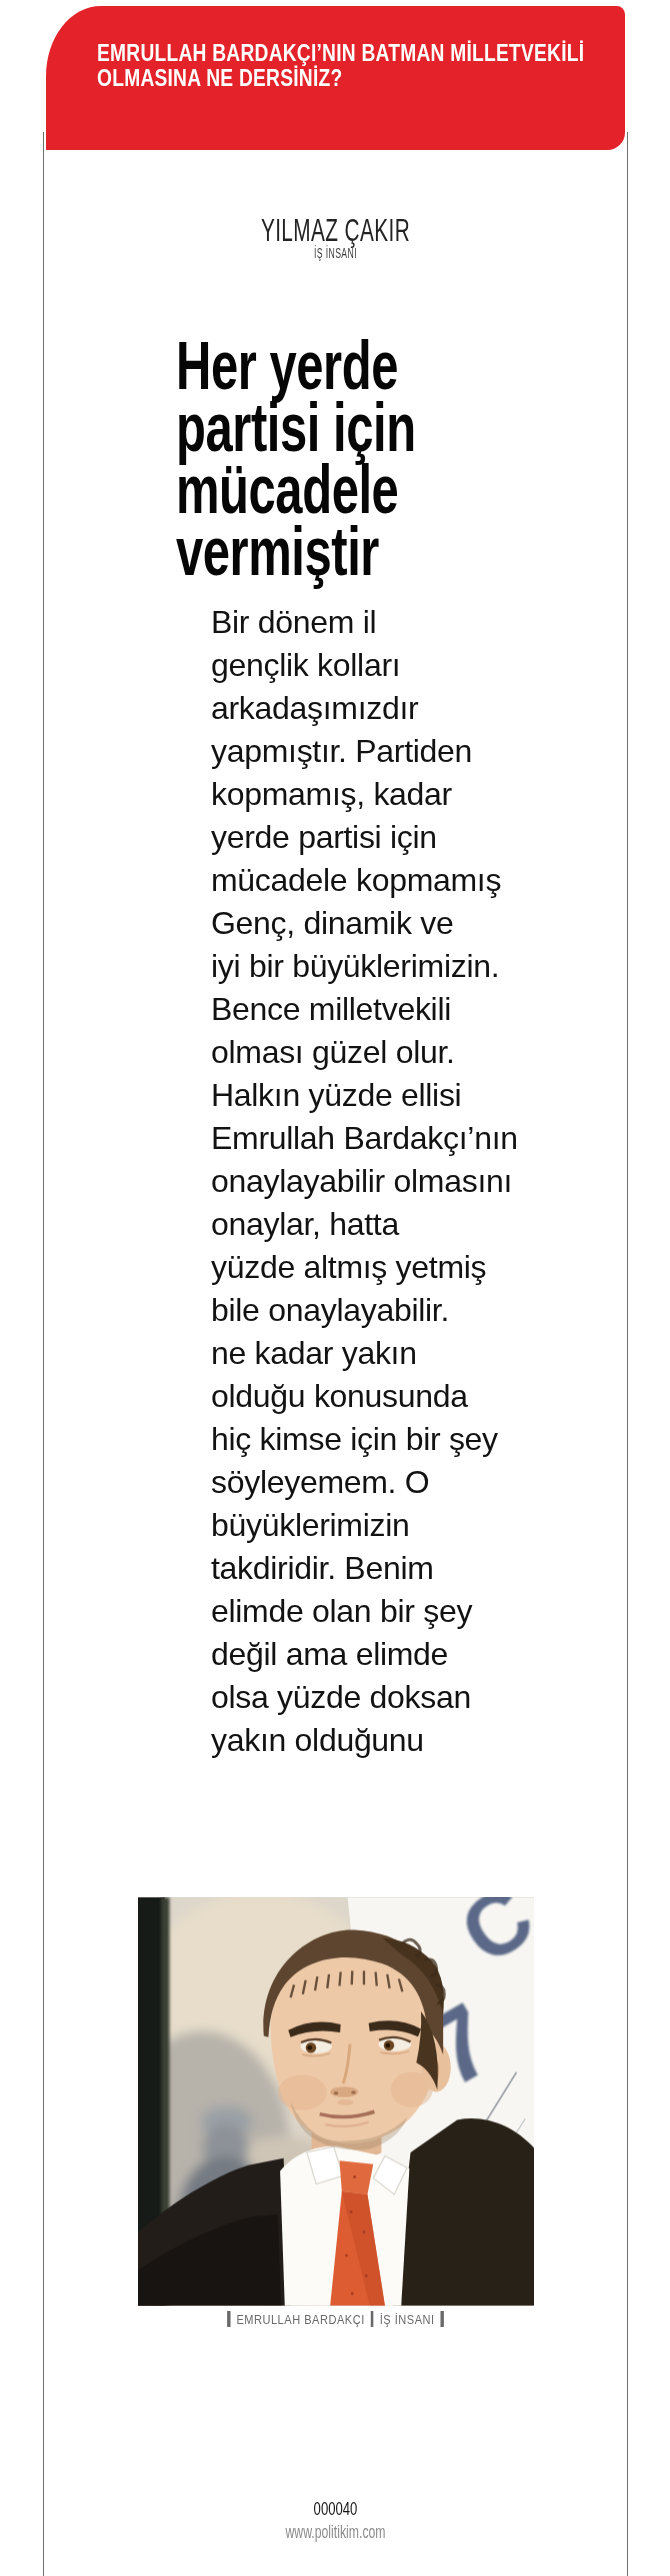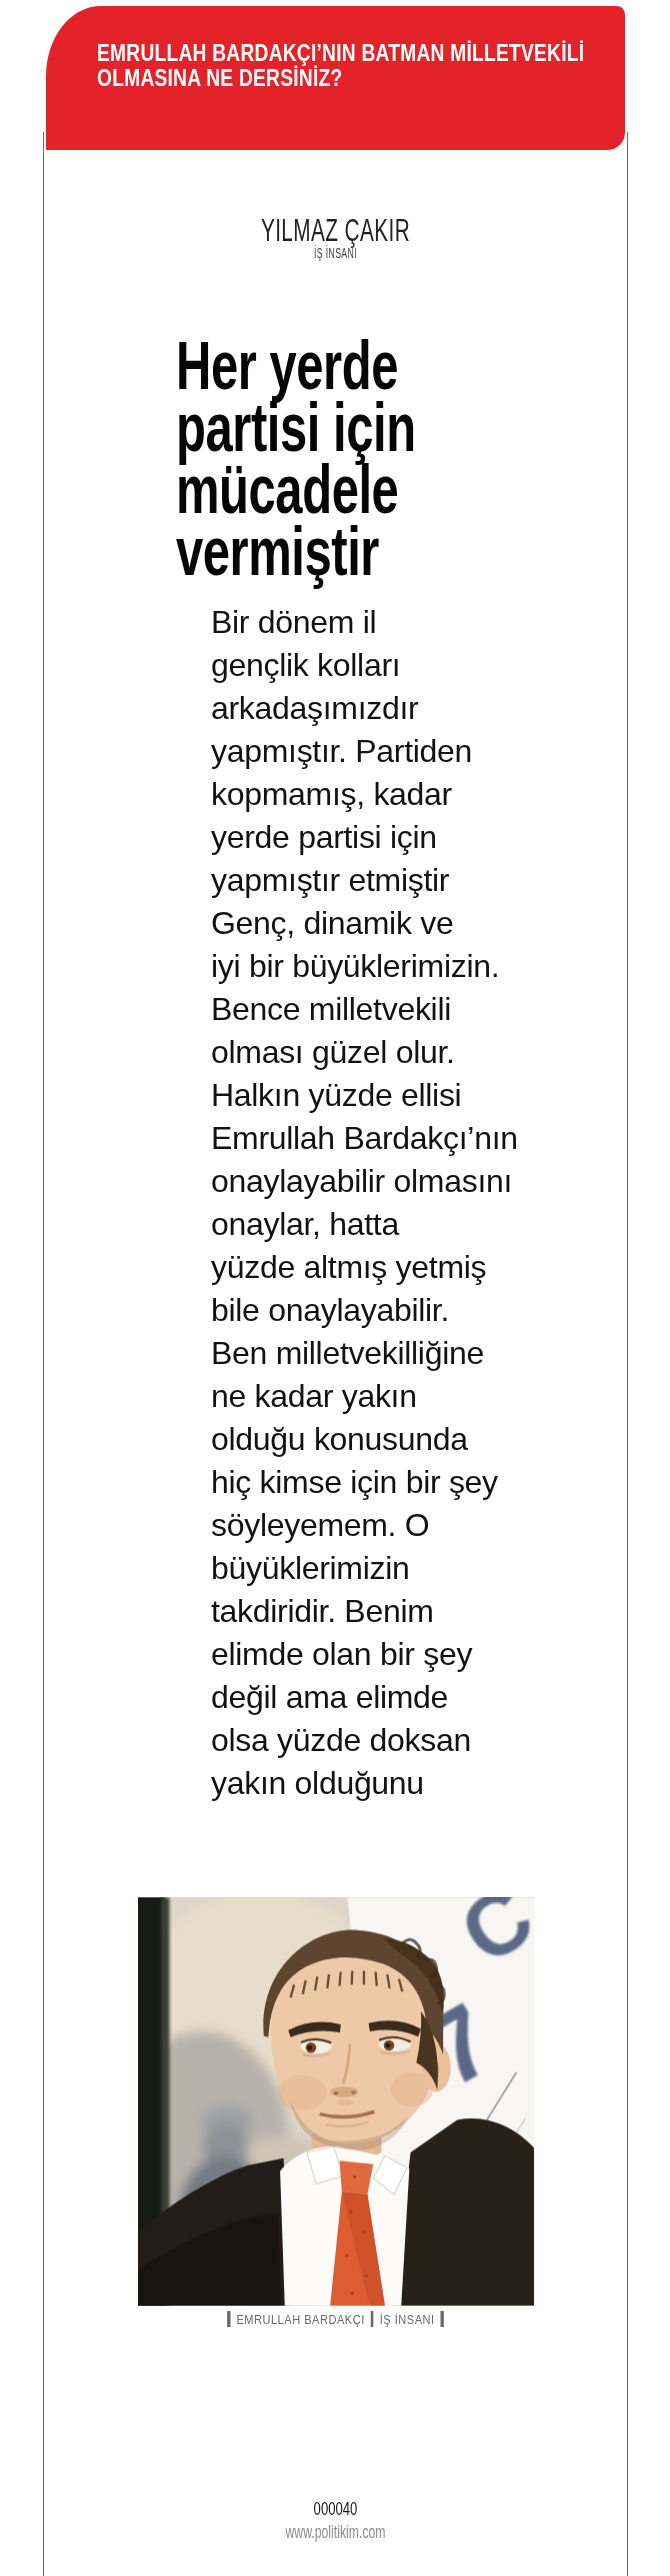--- a/index.html
+++ b/index.html
@@ -101,32 +101,31 @@
   <div class="hl-line">vermiştir</div>
 </div>
 
 <div class="abs body-quote">
   <div class="b-line">Bir dönem il</div>
   <div class="b-line">gençlik kolları</div>
   <div class="b-line">arkadaşımızdır</div>
   <div class="b-line">yapmıştır. Partiden</div>
   <div class="b-line">kopmamış, kadar</div>
   <div class="b-line">yerde partisi için</div>
-  <div class="b-line">yapmıştır etmiştir</div>
+  <div class="b-line">mücadele kopmamış</div>
   <div class="b-line">Genç, dinamik ve</div>
   <div class="b-line">iyi bir büyüklerimizin.</div>
   <div class="b-line">Bence milletvekili</div>
   <div class="b-line">olması güzel olur.</div>
   <div class="b-line">Halkın yüzde ellisi</div>
   <div class="b-line">Emrullah Bardakçı’nın</div>
   <div class="b-line">onaylayabilir olmasını</div>
   <div class="b-line">onaylar, hatta</div>
   <div class="b-line">yüzde altmış yetmiş</div>
   <div class="b-line">bile onaylayabilir.</div>
-  <div class="b-line">Ben milletvekilliğine</div>
   <div class="b-line">ne kadar yakın</div>
   <div class="b-line">olduğu konusunda</div>
   <div class="b-line">hiç kimse için bir şey</div>
   <div class="b-line">söyleyemem. O</div>
   <div class="b-line">büyüklerimizin</div>
   <div class="b-line">takdiridir. Benim</div>
   <div class="b-line">elimde olan bir şey</div>
   <div class="b-line">değil ama elimde</div>
   <div class="b-line">olsa yüzde doksan</div>
   <div class="b-line">yakın olduğunu</div>

